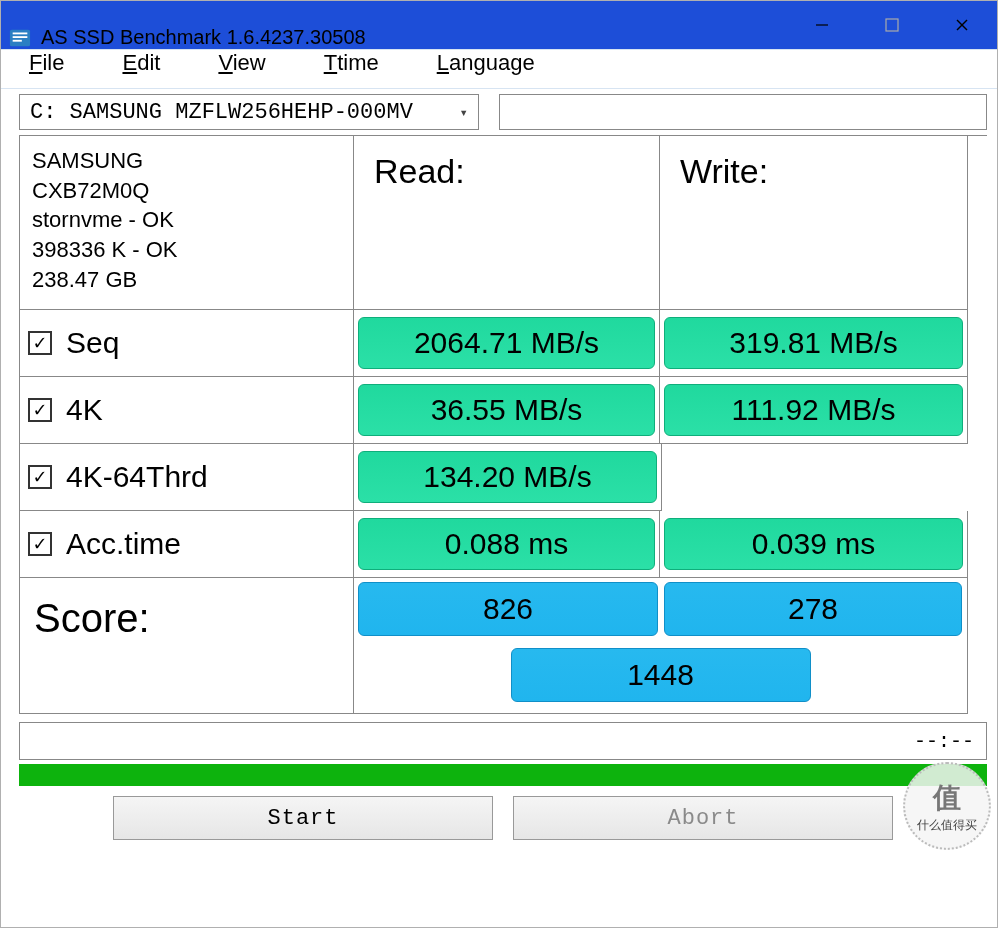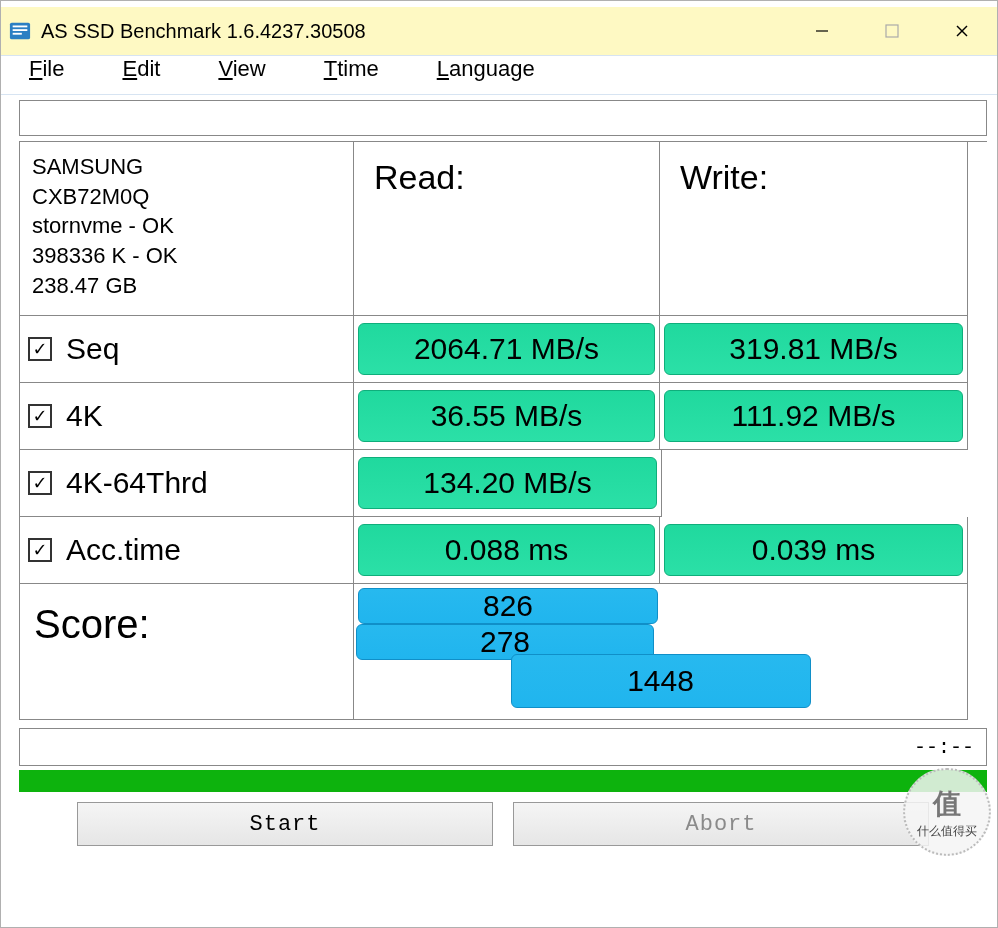--- a/index.html
+++ b/index.html
@@ -16,25 +16,24 @@
     width: 998px;
     height: 928px;
     background: #fff;
     border: 1px solid #b0b0b0;
     display: flex;
     flex-direction: column;
   }
   .titlebar {
     height: 48px;
     display: flex;
-    align-items: center;
+    align-items: flex-end;
     padding: 0 0 0 8px;
-    background: #fef9c3;
+    background: #1d4ed8;
     border-bottom: 0;
-    margin-top: 6px;
   }
   .titlebar-icon {
     width: 22px; height: 22px;
     margin-right: 10px;
   }
   .titlebar-title {
     font-size: 20px;
     flex: 1;
   }
   .titlebar-buttons {
@@ -163,21 +162,20 @@
     flex: 0 0 614px;
     border-right: 1px solid #888;
     border-bottom: 1px solid #888;
     position: relative;
     height: 136px;
   }
   .score-top {
     display: flex;
     height: 64px;
     padding-top: 4px;
-    flex-direction: column;
   }
   .score-badge {
     background: linear-gradient(#27b9ef, #20b5ee);
     border: 1px solid #108fc8;
     border-radius: 6px;
     height: 54px;
     display: flex; align-items: center; justify-content: center;
     font-size: 30px;
     color: #000;
   }
@@ -203,21 +201,21 @@
     background: #0db30d;
     border: 0;
   }
   .button-row {
     display: flex;
     justify-content: center;
     gap: 20px;
     padding: 10px 4px 10px 4px;
   }
   .btn {
-    width: 416px;
+    width: 380px;
     height: 44px;
     border: 1px solid #999;
     background: linear-gradient(#f5f5f5,#e6e6e6);
     display:flex;align-items:center;justify-content:center;
     font-family: "SimSun","Courier New", monospace;
     font-size: 22px;
     letter-spacing: 1px;
   }
   .btn.disabled { color: #8a8a8a; }
   .watermark {
@@ -267,20 +265,24 @@
 
   <div class="menubar">
     <span class="menubar-item"><u>F</u><span></span><span id="m-file">ile</span></span>
     <span class="menubar-item"><u>E</u><span id="m-edit">dit</span></span>
     <span class="menubar-item"><u>V</u><span id="m-view">iew</span></span>
     <span class="menubar-item"><u>T</u><span id="m-tools">time</span></span>
     <span class="menubar-item"><u>L</u><span id="m-lang">anguage</span></span>
   </div>
 
   <div class="selector-row">
+    <div class="drive-select">
+      <span class="lbl">C: SAMSUNG MZFLW256HEHP-000MV</span>
+      <span class="chev">▾</span>
+    </div>
     <div class="right-box"></div>
   </div>
 
   <div class="content" style="position:relative;">
     <div class="grid">
 
       <div class="row hdr">
         <div class="cell col-label">
           <div class="drive-info">
             <div>SAMSUNG</div>

